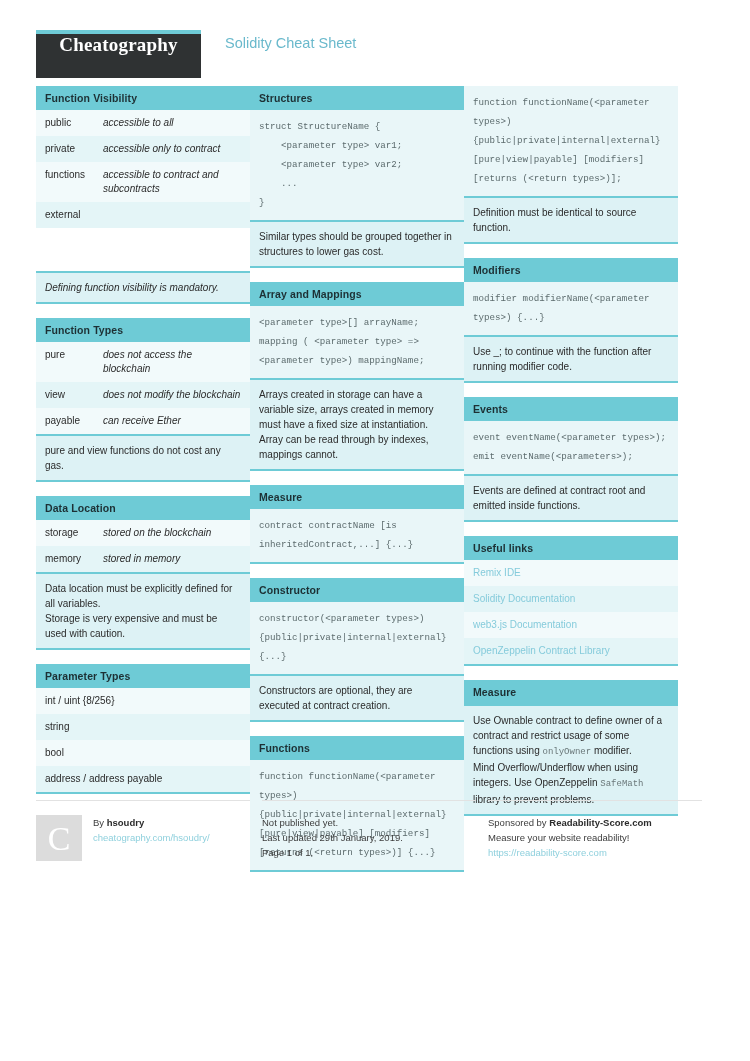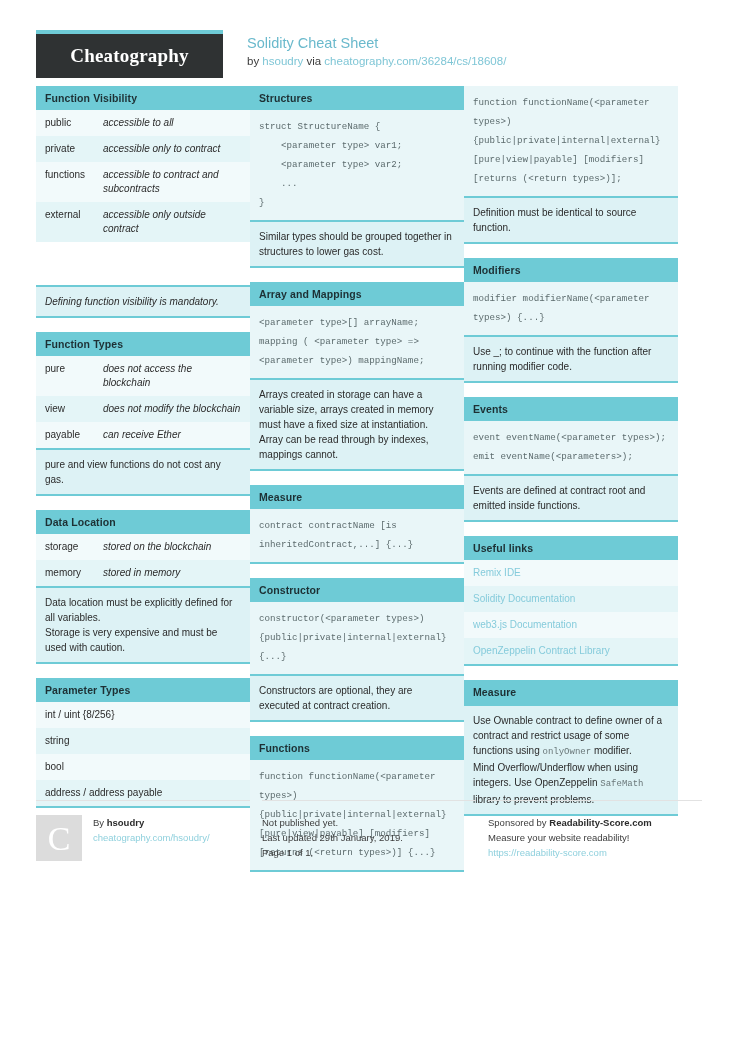--- a/index.html
+++ b/index.html
@@ -7,23 +7,23 @@
     width: 750px; height: 1061px;
     background: #ffffff;
     font-family: "Liberation Sans", sans-serif;
     -webkit-font-smoothing: antialiased;
   }
   .page { width: 750px; height: 1061px; position: relative; background:#fff; padding: 0 36px; }
 
   
   .header { display: flex; align-items: flex-start; padding-top: 30px; height: 70px; }
   .logo-box {
-    width: 187px; height: 48px; background: #2f3233;
+    width: 165px; height: 48px; background: #2f3233;
     border-top: 4px solid #6ecbd6;
-    display: flex; align-items: center; justify-content: center;
+    display: flex; justify-content: center;
     flex: 0 0 auto;
   }
   .logo-text {
     color: #ffffff; font-family: "Liberation Serif", serif;
     font-size: 19px; font-weight: 700; letter-spacing: .2px;
   }
   .title-block { margin-left: 24px; padding-top: 4px; }
   .sheet-title { color: #6ab9cc; font-size: 14.5px; font-weight: 400; line-height: 19px; }
   .byline { font-size: 11.5px; color: #3c3c3c; line-height: 17px; }
   .byline a, .lnk { color: #7fc6d6; text-decoration: none; }
@@ -96,23 +96,20 @@
 <body>
 
 <div class="page">
 
   <div class="header">
     <div class="logo-box">
       <span class="logo-text">Cheatography</span>
     </div>
     <div class="title-block">
       <div class="sheet-title">Solidity Cheat Sheet</div>
-      <div class="byline">
-        <span>by </span><span class="author">hsoudry</span><span> via </span><span class="lnk">cheatography.com/36284/cs/18608/</span>
-      </div>
     </div>
   </div>
 
   <div class="columns">
     <div class="col" id="col0">
         <div class="card">
           <div class="card-head">Function Visibility</div>
           <div class="card-body">
             <div class="row plain">
               <span class="k">public</span>
@@ -121,21 +118,20 @@
             <div class="row alt">
               <span class="k">private</span>
               <span class="v">accessible only to contract</span>
             </div>
             <div class="row plain">
               <span class="k">functions</span>
               <span class="v">accessible to contract and subcontracts</span>
             </div>
             <div class="row alt">
               <span class="k">external</span>
-              <span class="v">accessible only outside contract</span>
             </div>
             <div class="note italic">
               <div>Defining function visibility is mandatory.</div>
             </div>
           </div>
         </div>
         <div class="card">
           <div class="card-head">Function Types</div>
           <div class="card-body">
             <div class="row plain">

